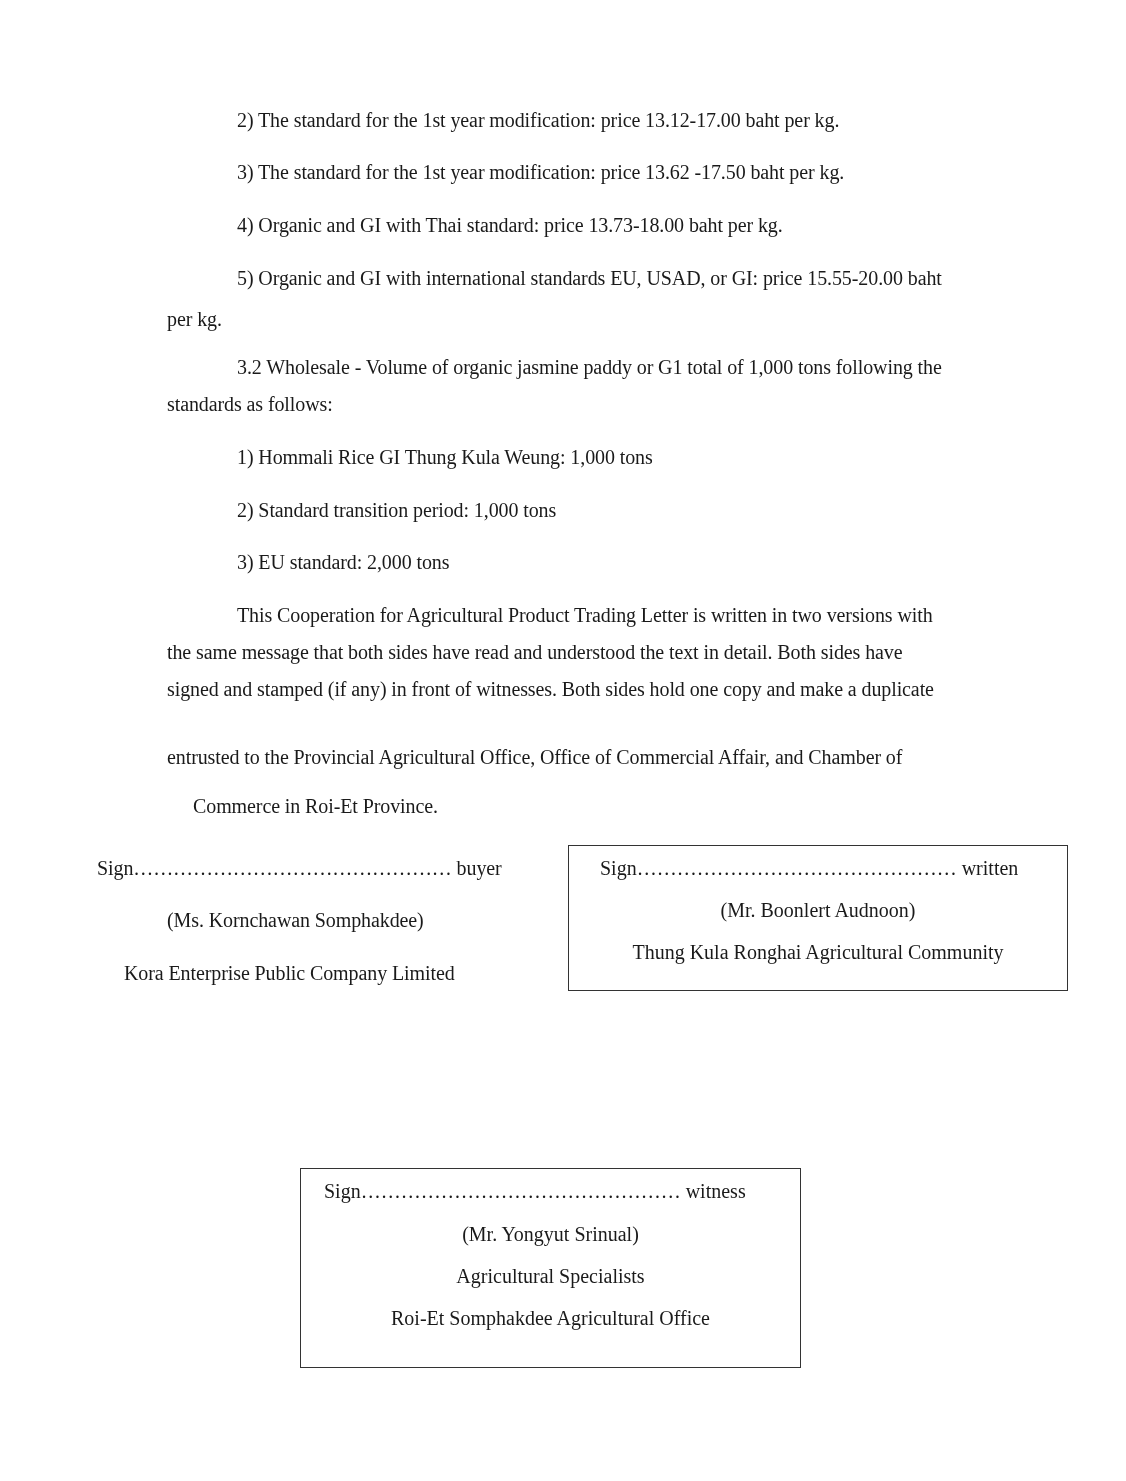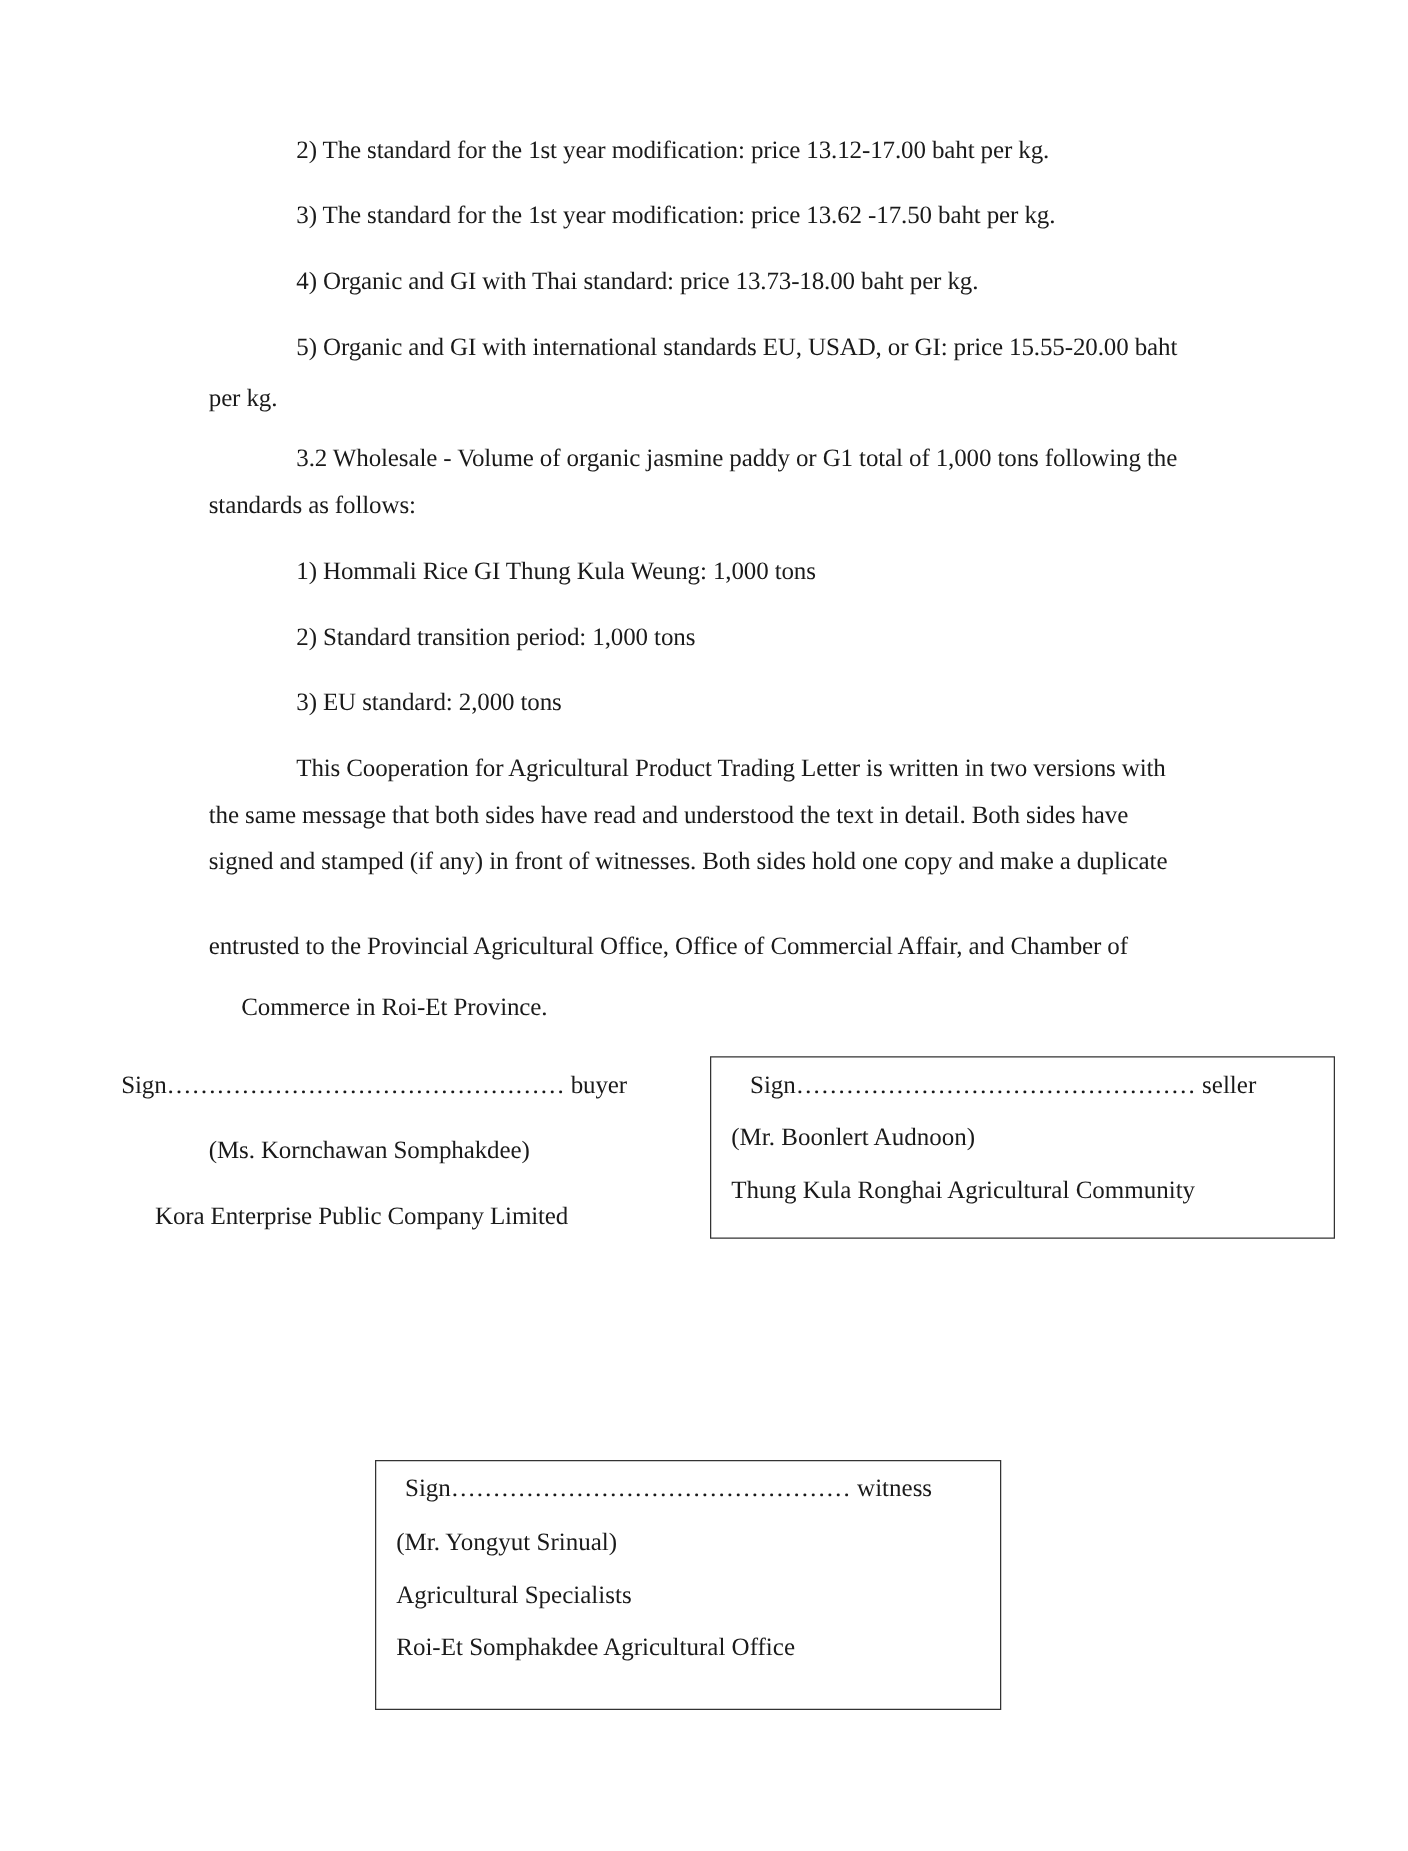--- a/index.html
+++ b/index.html
@@ -29,22 +29,22 @@
       position: absolute;
       border: 1.5px solid #333333;
       box-sizing: border-box;
     }
     .sig-line {
       position: absolute;
       white-space: nowrap;
       line-height: 24px;
     }
     .center {
-      text-align: left;
-      left: 16px;
+      text-align: center;
+      left: 0;
       right: 0;
     }
   </style>
 </head>
 <body>
 
 <div class="line indent" style="top:108px;">2) The standard for the 1st year modification: price 13.12-17.00 baht per kg.</div>
 <div class="line indent" style="top:160px;">3) The standard for the 1st year modification: price 13.62 -17.50 baht per kg.</div>
 <div class="line indent" style="top:213px;">4) Organic and GI with Thai standard: price 13.73-18.00 baht per kg.</div>
 <div class="line indent" style="top:266px;">5) Organic and GI with international standards EU, USAD, or GI: price 15.55-20.00 baht</div>
@@ -64,21 +64,21 @@
   <div class="line flush" style="top:794px;margin-left:26px;">Commerce in Roi-Et Province.</div>
 </div>
 
 <div>
   <div class="line" style="top:856px; left:97px;">Sign………………………………………… buyer</div>
   <div class="line" style="top:908px; left:167px;">(Ms. Kornchawan Somphakdee)</div>
   <div class="line" style="top:961px; left:124px;">Kora Enterprise Public Company Limited</div>
 </div>
 
 <div class="sig-box" style="left:568px; top:845px; width:500px; height:146px;">
-  <div class="sig-line" style="top:10px; left:31px;">Sign………………………………………… seller</div>
+  <div class="sig-line" style="top:10px; left:31px;">Sign………………………………………… written</div>
   <div class="sig-line center" style="top:52px;">(Mr. Boonlert Audnoon)</div>
   <div class="sig-line center" style="top:94px;">Thung Kula Ronghai Agricultural Community</div>
 </div>
 
 <div class="sig-box" style="left:300px; top:1168px; width:501px; height:200px;">
   <div class="sig-line" style="top:10px; left:23px;">Sign………………………………………… witness</div>
   <div class="sig-line center" style="top:53px;">(Mr. Yongyut Srinual)</div>
   <div class="sig-line center" style="top:95px;">Agricultural Specialists</div>
   <div class="sig-line center" style="top:137px;">Roi-Et Somphakdee Agricultural Office</div>
 </div>

